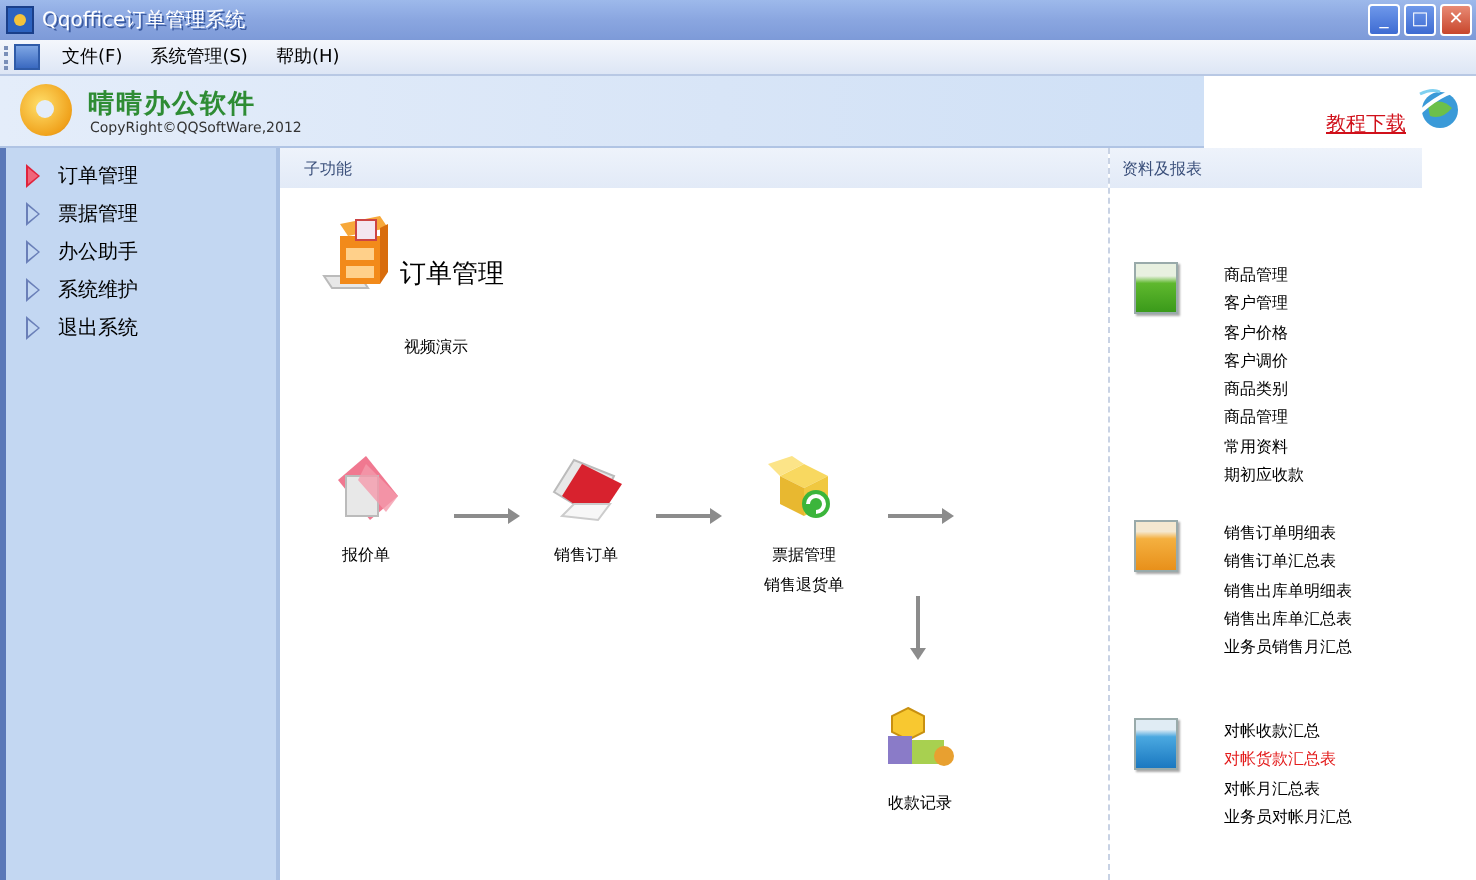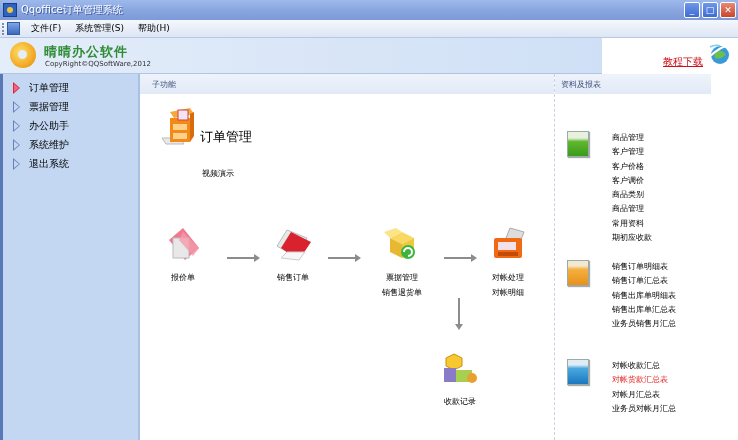--- a/index.html
+++ b/index.html
@@ -149,30 +149,20 @@
       <polygon points="32,12 20,18 20,32 32,26" fill="#f0c840"></polygon>
       <polygon points="8,12 2,6 14,2 20,6" fill="#fce488"></polygon>
       <circle cx="26" cy="26" r="7" fill="#3bb53b"></circle>
       <path d="M22 26 a4 4 0 1 1 4 4" stroke="#fff" stroke-width="2" fill="none"></path>
     </svg>
     <div>票据管理</div>
     <div style="margin-top:4px">销售退货单</div>
   </div>
   <div class="arrow-h" style="left:304px;top:183px;width:30px"></div>
 
-  <div class="node" style="left:342px;top:152px;width:52px">
-    <svg class="ic" width="40" height="38" viewBox="0 0 40 38">
-      <polygon points="22,2 36,6 32,16 18,12" fill="#ddd" stroke="#aaa"></polygon>
-      <rect x="6" y="12" width="28" height="20" rx="2" fill="#ef6a14"></rect>
-      <rect x="10" y="16" width="18" height="8" fill="#f4e0ea"></rect>
-      <rect x="10" y="26" width="20" height="4" fill="#c44b06"></rect>
-    </svg>
-    <div>对帐处理</div>
-    <div style="margin-top:4px">对帐明细</div>
-  </div>
 
   <div class="arrow-v" style="left:318px;top:224px;height:28px"></div>
 
   <div class="node" style="left:294px;top:278px;width:52px">
     <svg class="ic" width="40" height="36" viewBox="0 0 40 36">
       <polygon points="14,2 22,6 22,14 14,18 6,14 6,6" fill="#f8c830" stroke="#c89010"></polygon>
       <rect x="4" y="16" width="12" height="14" fill="#8a7bc8"></rect>
       <rect x="16" y="18" width="16" height="12" fill="#a8d050"></rect>
       <circle cx="32" cy="26" r="5" fill="#e8a030"></circle>
     </svg>

